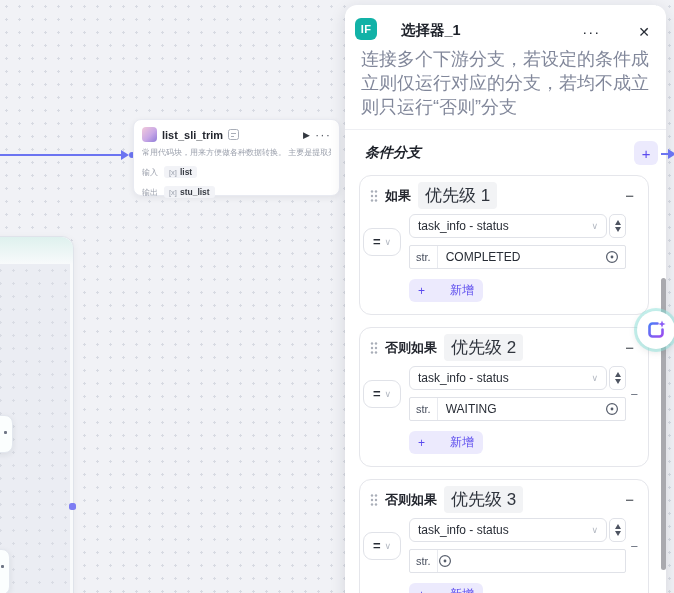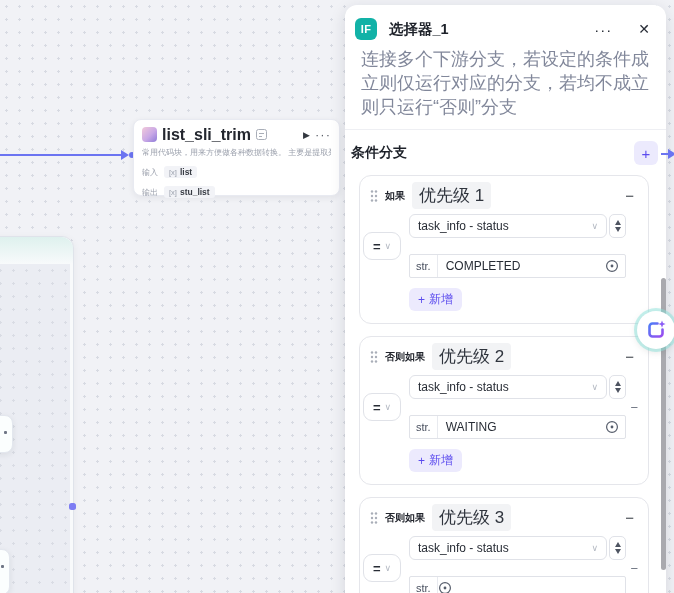--- a/index.html
+++ b/index.html
@@ -27,21 +27,21 @@
 
   
   .node {
     position:absolute; left:133px; top:119px; width:207px; height:77px;
     background:#fff; border:1px solid #E8EAF1; border-radius:8px;
     box-shadow:0 2px 6px rgba(31,35,41,.07); padding:6px 8px;
   }
   .node-head { display:flex; align-items:center; gap:5px; height:17px; }
   .node-avatar { width:15px; height:15px; border-radius:4px; flex:0 0 auto;
     background:linear-gradient(135deg,#F2C9DA 0%,#C9A8E6 55%,#8E7BD8 100%); }
-  .node-title { font-size:16px; font-weight:bold; color:#23262E; white-space:nowrap; }
+  .node-title { font-size:11px; font-weight:bold; color:#23262E; white-space:nowrap; }
   .node-code-icon { width:11px; height:11px; border:1px solid #A9AEB8; border-radius:2.5px; position:relative; flex:0 0 auto; }
   .node-code-icon::before { content:""; position:absolute; left:2px; right:2px; top:3px; height:1px; background:#A9AEB8; }
   .node-code-icon::after { content:""; position:absolute; left:2px; right:4px; top:6px; height:1px; background:#A9AEB8; }
   .node-spacer { flex:1; }
   .node-run { font-size:9px; color:#33383F; cursor:pointer; }
   .node-more { font-size:13px; color:#5A5F68; letter-spacing:1px; cursor:pointer; line-height:10px; }
   .node-desc { margin-top:4px; font-size:8px; color:#9CA1AD; white-space:nowrap; overflow:hidden; }
   .node-row { margin-top:8px; display:flex; align-items:center; gap:6px; }
   .node-io-label { font-size:8px; color:#9CA1AD; }
   .var-badge { display:inline-flex; align-items:center; gap:3px; background:#F2F3F7; border-radius:3px; padding:1px 5px; }
@@ -70,65 +70,65 @@
   .pcard-2 { left:-18px; top:549px; width:28px; height:46px; }
   .pcard .dotmark { position:absolute; right:5px; top:15px; width:3px; height:3px; background:#6F7686; border-radius:1px; }
 
   
   .panel {
     position:absolute; left:345px; top:5px; width:321px; height:600px;
     background:#fff; border-radius:12px;
     box-shadow:0 4px 16px rgba(27,31,45,.13);
     z-index:10;
   }
-  .panel-head { display:flex; align-items:center; gap:12px; padding:13px 14px 0 10px; }
+  .panel-head { display:flex; align-items:flex-end; gap:24px; padding:13px 14px 0 10px; }
   .if-badge { width:22px; height:22px; border-radius:6px; background:#12B2A7; color:#fff;
     font-size:11px; font-weight:bold; display:flex; align-items:center; justify-content:center; letter-spacing:.3px; }
   .panel-title { font-size:14.5px; font-weight:bold; color:#1D2129; flex:1; }
   .head-more { font-size:15px; color:#272C35; letter-spacing:1px; cursor:pointer; padding:0 6px; }
   .head-close { font-size:14px; color:#272C35; cursor:pointer; padding:0 2px 0 8px; }
   .panel-desc { padding:8px 12px 10px 16px; font-size:18px; line-height:1.32; color:#81879A; }
   .panel-divider { height:1px; background:#EEEFF3; }
-  .section-head { display:flex; align-items:center; justify-content:space-between; padding:11px 8px 10px 6px; }
+  .section-head { display:flex; align-items:center; justify-content:space-between; padding:11px 8px 10px 20px;font-style:italic; }
   .section-title { font-size:14px; font-weight:bold; color:#1D2129; }
   .add-branch-btn { width:24px; height:24px; border-radius:6px; background:#ECEAFD; color:#5B4BEE;
     font-size:15px; display:flex; align-items:center; justify-content:center; cursor:pointer; }
   .cards { padding:0 17px 0 14px; }
   .branch-card { border:1px solid #E5E6EB; border-radius:12px; margin-bottom:12px;
     padding:9px 12px 12px 10px; background:#fff; }
   .card-head { display:flex; align-items:center; gap:7px; height:21px; }
   .drag-handle { display:inline-flex; flex:0 0 auto; }
-  .card-label { font-size:10px; font-weight:bold; color:#23262E; }
+  .card-label { font-size:13px; font-weight:bold; color:#23262E; }
   .priority-badge { background:#F2F3F5; border-radius:4px; padding:2px 7px; font-size:17px; color:#30353E; }
   .card-spacer { flex:1; }
   .collapse-btn { font-size:15px; color:#3A3F47; cursor:pointer; line-height:14px; padding:0 2px; }
   .cond { position:relative; display:flex; gap:8px; margin-top:8px; margin-left:-7px; margin-right:10px; }
   .op-box { align-self:center; width:38px; height:28px; border:1px solid #E0E2E8; border-radius:9px;
     display:flex; align-items:center; justify-content:center; gap:4px; cursor:pointer; background:#fff; }
   .op-eq { font-size:13px; font-weight:bold; color:#272C35; }
   .chev { font-size:9px; color:#B3B8C2; }
-  .cond-col { flex:1; display:flex; flex-direction:column; gap:16px; }
+  .cond-col { flex:1; display:flex; flex-direction:column; gap:7px; }
   .sel-row { display:flex; gap:2px; height:24px; }
   .var-select { flex:1; border:1px solid #E0E2E8; border-radius:6px; display:flex; align-items:center;
     padding:0 8px; background:#fff; cursor:pointer; }
   .var-select-text { font-size:12px; font-weight:500; color:#272C35; flex:1; white-space:nowrap; overflow:hidden; }
   .spin-box { width:17px; border:1px solid #E0E2E8; border-radius:5px; display:flex; flex-direction:column;
     align-items:center; justify-content:center; gap:2px; background:#fff; cursor:pointer; }
   .tri-up { width:0; height:0; border-left:3.5px solid transparent; border-right:3.5px solid transparent; border-bottom:5px solid #4E5461; }
   .tri-down { width:0; height:0; border-left:3.5px solid transparent; border-right:3.5px solid transparent; border-top:5px solid #4E5461; }
   .val-row { height:24px; border:1px solid #E0E2E8; border-radius:2px; display:flex; align-items:center; background:#fff; }
   .val-type { font-size:11px; font-weight:500; color:#4A5160; padding:0 6px; border-right:1px solid #E8EAEF; height:100%; display:flex; align-items:center; }
   .val-text { font-size:12px; color:#272C35; padding:0 8px; flex:1; white-space:nowrap; overflow:hidden; }
   .ref-icon { margin-right:6px; flex:0 0 auto; display:flex; cursor:pointer; }
   .row-minus { position:absolute; right:-12px; top:50%; transform:translateY(-50%);
     font-size:13px; color:#6B7280; cursor:pointer; }
   .add-btn { margin:10px 0 0 39px; display:inline-flex; align-items:center; gap:4px;
     background:#ECEAFD; border-radius:6px; padding:3px 9px; cursor:pointer; }
   .add-btn .plus { font-size:12px; color:#5B4BEE; }
-  .add-btn .txt { font-size:12px; font-weight:500; color:#5B4BEE; }
+  .add-btn .txt { font-size:12px; font-weight:500; color:#5B4BEE;margin-left:21px; }
   .else-card { border:1px solid #E5E6EB; border-radius:12px; padding:13px 16px; background:#fff; }
   .else-label { font-size:13px; font-weight:500; color:#23262E; }
 
   
   .scroll-thumb { position:absolute; left:661px; top:278px; width:5px; height:292px;
     background:#A9A9AE; border-radius:3px; z-index:20; }
   .ai-fab { position:absolute; left:637px; top:311px; width:38px; height:38px; border-radius:50%;
     background:#fff; z-index:40; display:flex; align-items:center; justify-content:center;
     box-shadow:0 0 0 3px rgba(140,228,219,.5), 0 2px 8px rgba(0,0,0,.15); cursor:pointer; }
 </style>

